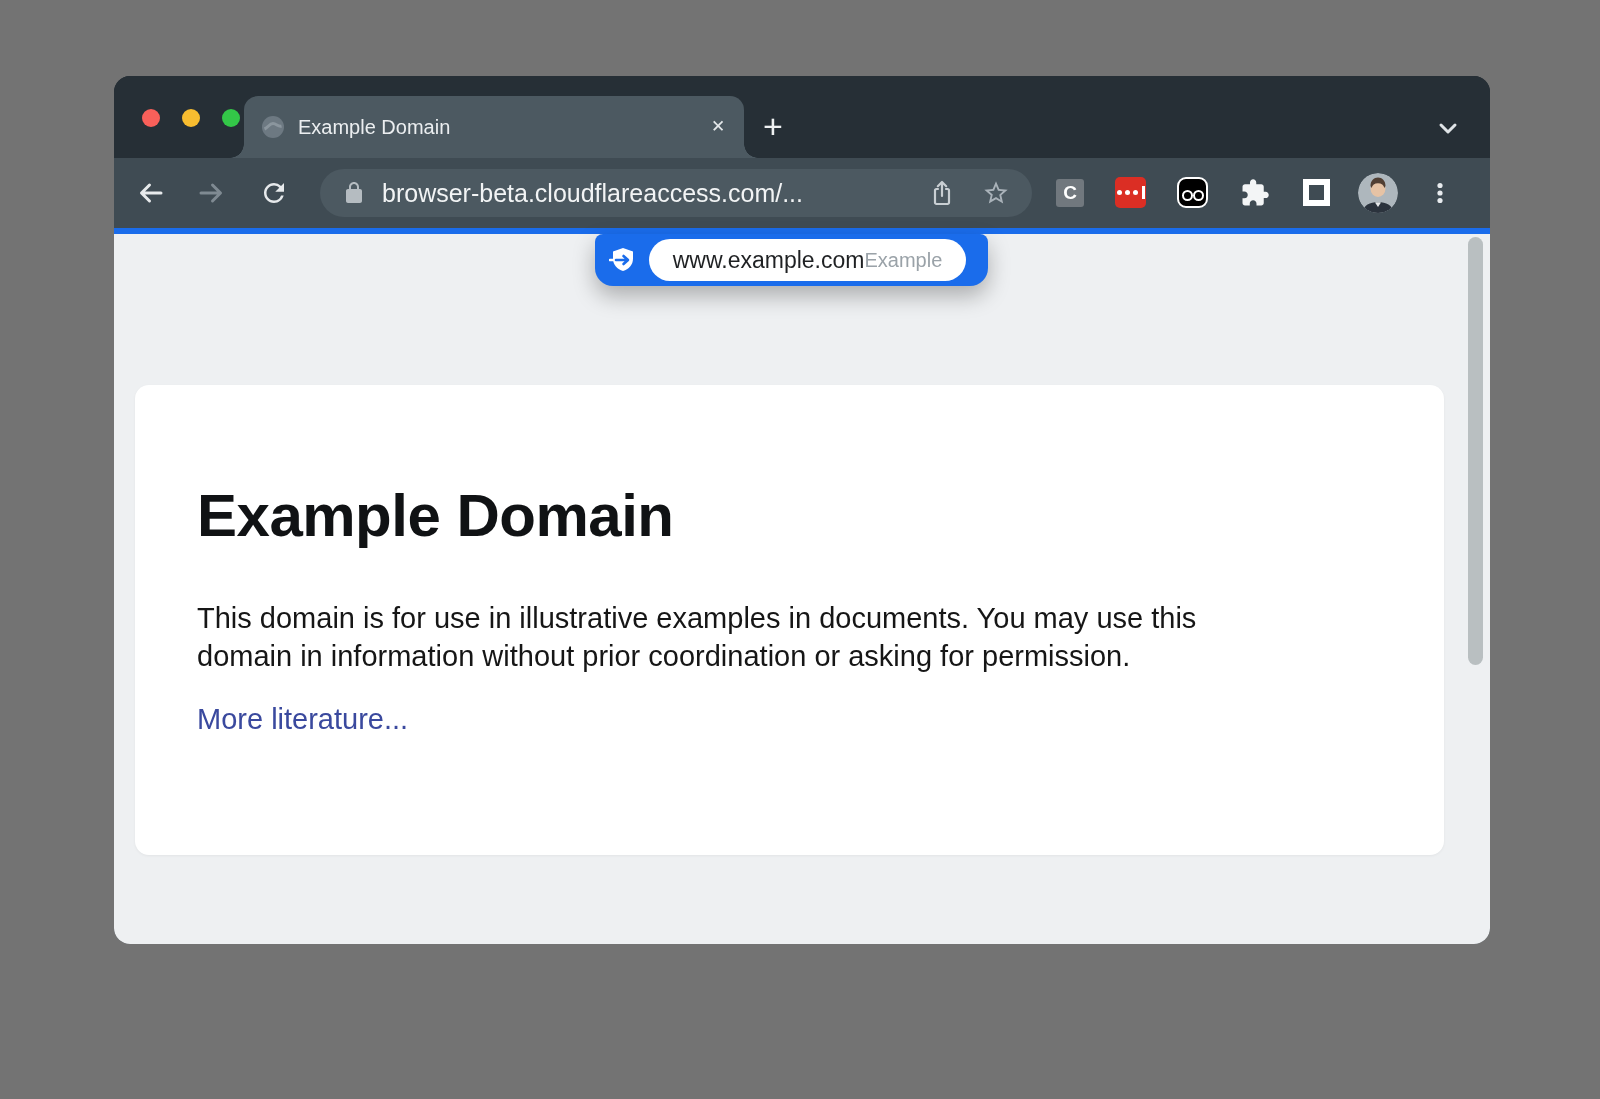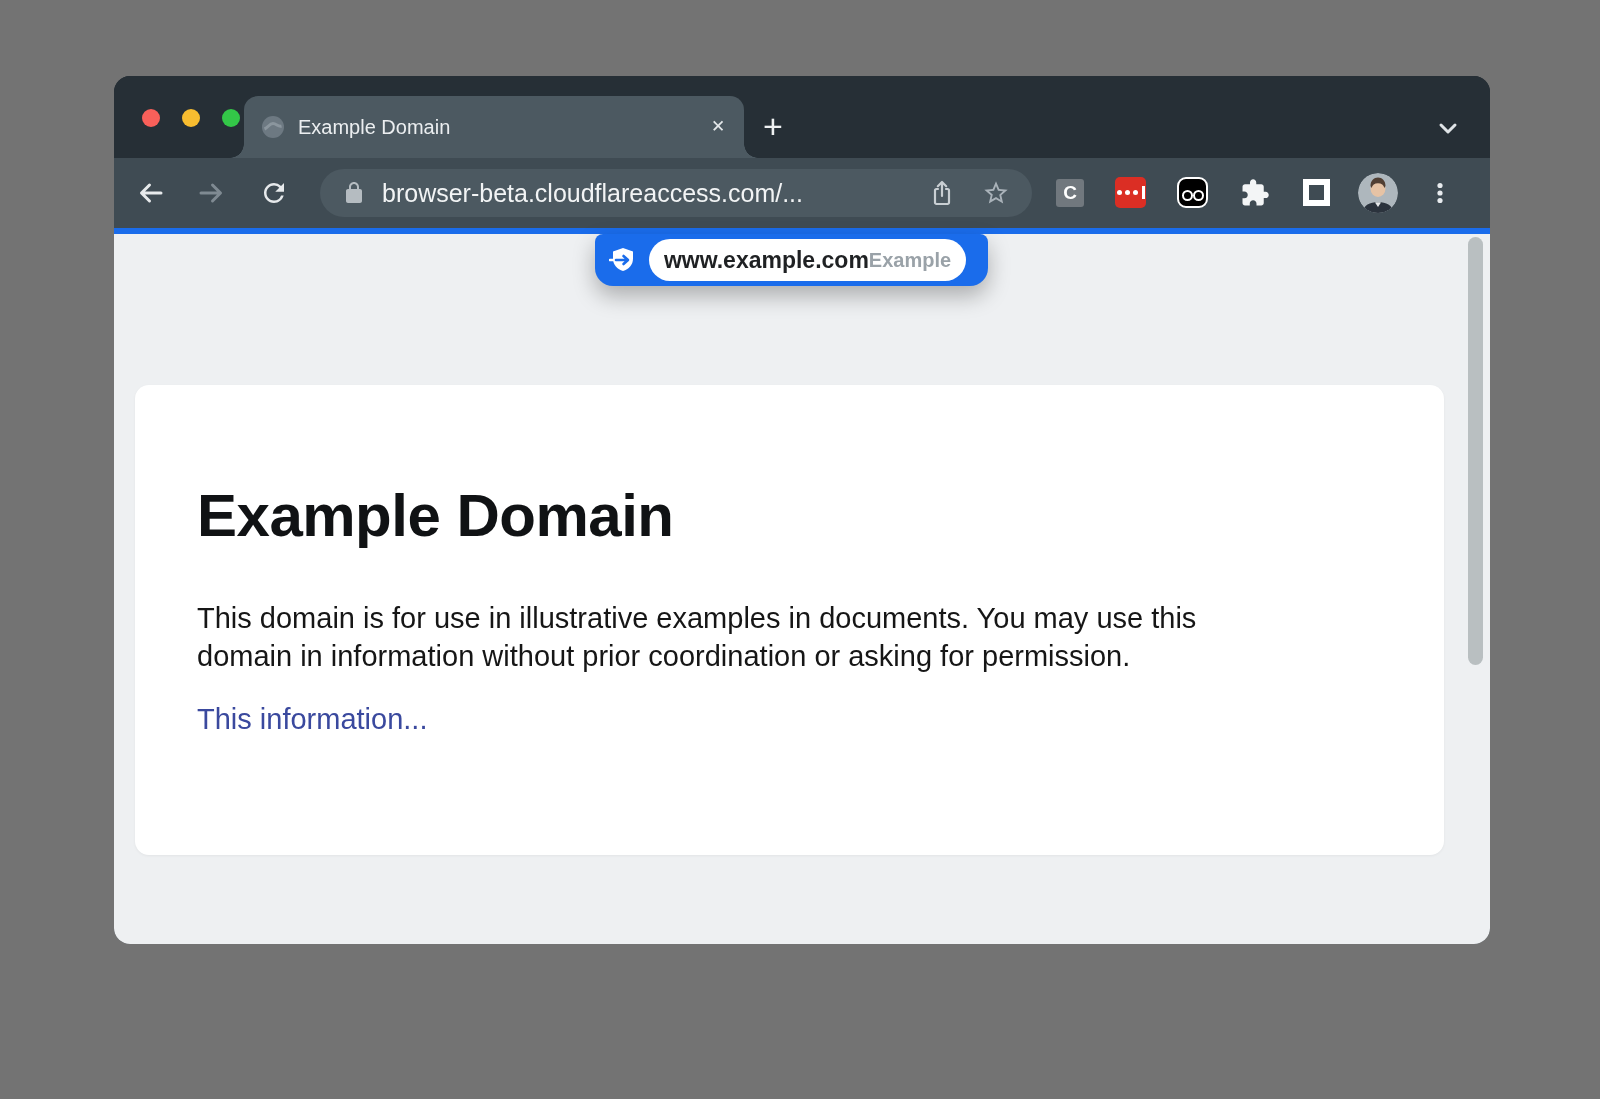--- a/index.html
+++ b/index.html
@@ -57,21 +57,21 @@
   .avatar{left:1244px;top:15px;width:40px;height:40px;border-radius:50%;overflow:hidden;}
   .menu-dots{left:1311px;top:20px;width:30px;height:30px;}
 
   
   .accent-line{position:absolute;left:0;top:152px;width:100%;height:6px;background:var(--accent-blue,#1a6ceb);}
 
   
   .content{position:absolute;left:0;top:158px;width:100%;height:710px;background:var(--content-bg,#eef0f2);}
   .isolation{position:absolute;left:481px;top:0;width:393px;height:52px;background:var(--accent-blue,#1a6ceb);border-radius:8px 8px 18px 18px;display:flex;align-items:center;box-shadow:0 10px 22px rgba(0,0,0,.28);cursor:pointer;}
   .isolation .shield{width:28px;height:28px;margin-left:14px;flex:0 0 auto;}
-  .iso-pill{margin-left:12px;margin-right:22px;flex:1 1 auto;height:42px;background:#fff;border-radius:21px;display:flex;align-items:center;justify-content:center;font-weight:bold;}
+  .iso-pill{margin-left:12px;margin-right:22px;flex:1 1 auto;height:42px;background:#fff;border-radius:21px;display:flex;align-items:center;justify-content:center;}
   .iso-domain{font-size:23px;color:#1f2123;}
   .iso-expand{font-size:20px;color:#9aa2a8;cursor:pointer;}
 
   .card{position:absolute;left:21px;top:151px;width:1309px;height:470px;background:#fff;border-radius:14px;box-shadow:0 1px 3px rgba(0,0,0,.05);}
   .card h1{position:absolute;left:62px;top:96px;font-size:60px;font-weight:700;color:#101214;letter-spacing:-0.5px;}
   .card p{position:absolute;left:62px;top:214px;width:1200px;font-size:29px;line-height:38px;color:#161616;white-space:pre-line;}
   .card a{position:absolute;left:62px;top:318px;font-size:29px;color:var(--link-blue,#3a499e);text-decoration:none;cursor:pointer;}
 
   .scroll-thumb{position:absolute;left:1354px;top:3px;width:15px;height:428px;border-radius:8px;background:#b9bfc1;cursor:pointer;}
 
@@ -208,20 +208,20 @@
         <span class="iso-pill">
           <span class="iso-domain">www.example.com</span>
           <span class="iso-expand">Example</span>
         </span>
       </div>
 
       <div class="card">
         <h1>Example Domain</h1>
         <p>This domain is for use in illustrative examples in documents. You may use this
 domain in information without prior coordination or asking for permission.</p>
-        <a>This information...</a>
+        <a>More literature...</a>
       </div>
 
       <div class="scroll-thumb"></div>
     </div>
 
   </div>
 </div>
 
 </body></html>

